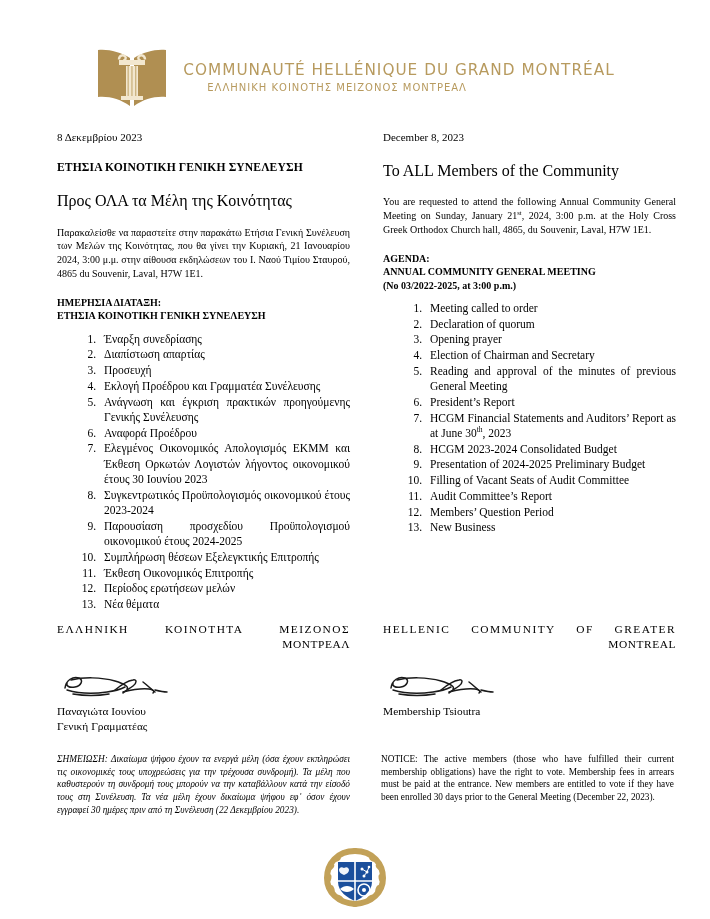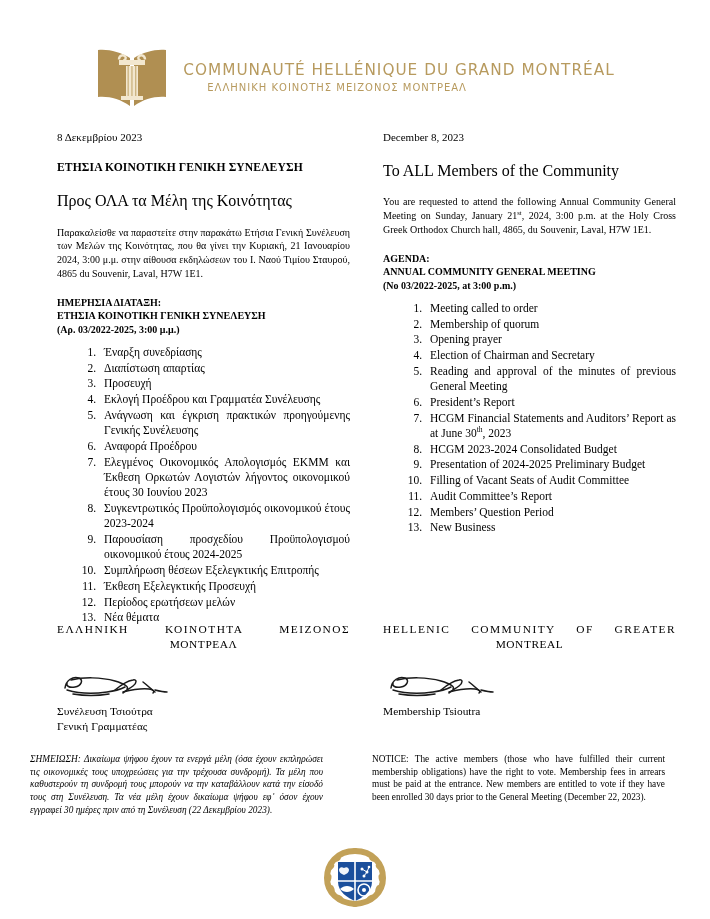--- a/index.html
+++ b/index.html
@@ -131,47 +131,46 @@
     font-size: 11.4px;
     font-weight: normal;
     letter-spacing: 1.45px;
     line-height: 1.3;
     margin: 0;
     text-align: justify;
   }
   .org-name .last-line {
     letter-spacing: 0.55px;
     display: block;
-    text-align: center;
+    text-align: right;
   }
   .org-name .first-line {
     display: block;
     text-align: justify;
     text-align-last: justify;
   }
   .signature {
     height: 34px;
     margin-top: 16px;
     margin-bottom: 2px;
   }
   .sig-name {
     font-size: 11.4px;
     line-height: 1.33;
     margin: 0;
   }
 
   
   .notes-block {
     position: absolute;
-    left: 46px;
+    left: 57px;
     top: 753px;
     width: 619px;
     display: flex;
-    gap: 49px;
-    justify-content: flex-end;
+    gap: 31px;
   }
   .note {
     font-size: 9.3px;
     line-height: 1.36;
     text-align: justify;
     margin: 0;
   }
   .note.gr { font-style: italic; }
 
   
@@ -218,54 +217,53 @@
 
     <div class="col">
       <p class="dateline">8 Δεκεμβρίου 2023</p>
       <h1 class="notice-title">ΕΤΗΣΙΑ ΚΟΙΝΟΤΙΚΗ ΓΕΝΙΚΗ ΣΥΝΕΛΕΥΣΗ</h1>
       <p class="addressee">Προς ΟΛΑ τα Μέλη της Κοινότητας</p>
       <p class="para">Παρακαλείσθε να παραστείτε στην παρακάτω Ετήσια Γενική Συνέλευση των Μελών της Κοινότητας, που θα γίνει την Κυριακή, 21 Ιανουαρίου 2024, 3:00 μ.μ. στην αίθουσα εκδηλώσεων του Ι. Ναού Τιμίου Σταυρού, 4865 du Souvenir, Laval, H7W 1E1.</p>
 
       <div class="agenda-head">
         <div>ΗΜΕΡΗΣΙΑ ΔΙΑΤΑΞΗ:</div>
         <div>ΕΤΗΣΙΑ ΚΟΙΝΟΤΙΚΗ ΓΕΝΙΚΗ ΣΥΝΕΛΕΥΣΗ</div>
-        <div>(Αρ. 03/2022-2025, 3:00 μ.μ.)</div>
       </div>
 
       <ol class="agenda">
         <li>Έναρξη συνεδρίασης</li>
         <li>Διαπίστωση απαρτίας</li>
         <li>Προσευχή</li>
         <li>Εκλογή Προέδρου και Γραμματέα Συνέλευσης</li>
         <li>Ανάγνωση και έγκριση πρακτικών προηγούμενης Γενικής Συνέλευσης</li>
         <li>Αναφορά Προέδρου</li>
         <li>Ελεγμένος Οικονομικός Απολογισμός ΕΚΜΜ και Έκθεση Ορκωτών Λογιστών λήγοντος οικονομικού έτους 30 Ιουνίου 2023</li>
         <li>Συγκεντρωτικός Προϋπολογισμός οικονομικού έτους 2023-2024</li>
         <li>Παρουσίαση προσχεδίου Προϋπολογισμού οικονομικού έτους 2024-2025</li>
         <li>Συμπλήρωση θέσεων Εξελεγκτικής Επιτροπής</li>
-        <li>Έκθεση Εξελεγκτικής Προσευχή</li>
+        <li>Έκθεση Οικονομικός Επιτροπής</li>
         <li>Περίοδος ερωτήσεων μελών</li>
         <li>Νέα θέματα</li>
       </ol>
     </div>
 
     <div class="col">
       <p class="dateline">December 8, 2023</p>
       <p class="addressee">To ALL Members of the Community</p>
       <p class="para"><span>You are requested to attend the following Annual Community General Meeting on Sunday, January 21</span><sup>st</sup><span>, 2024, 3:00 p.m. at the Holy Cross Greek Orthodox Church hall, 4865, du Souvenir, Laval, H7W 1E1.</span></p>
 
       <div class="agenda-head">
         <div>AGENDA:</div>
         <div>ANNUAL COMMUNITY GENERAL MEETING</div>
         <div>(No 03/2022-2025, at 3:00 p.m.)</div>
       </div>
 
       <ol class="agenda">
         <li>Meeting called to order</li>
-        <li>Membership of quorum</li>
+        <li>Declaration of quorum</li>
         <li>Opening prayer</li>
         <li>Election of Chairman and Secretary</li>
         <li>Reading and approval of the minutes of previous General Meeting</li>
         <li>President’s Report</li>
         <li><span>HCGM Financial Statements and Auditors’ Report as at June 30</span><sup>th</sup><span>, 2023</span></li>
         <li>HCGM 2023-2024 Consolidated Budget</li>
         <li>Presentation of 2024-2025 Preliminary Budget</li>
         <li>Filling of Vacant Seats of Audit Committee</li>
         <li>Audit Committee’s Report</li>
         <li>Members’ Question Period</li>
@@ -288,21 +286,21 @@
             <path d="M14 12 C26 9 44 9 58 13 C68 16 72 19 70 21"></path>
             <path d="M10 22 C20 25 36 26 50 24 C58 23 64 21 68 19"></path>
             <path d="M16 26 C28 28 40 28 52 26"></path>
             <path d="M58 22 C64 17 70 13 76 12 C80 11 80 15 76 18 C72 21 68 23 66 25"></path>
             <path d="M66 24 C74 22 84 20 92 21 C96 21.5 98 23 96 25"></path>
             <path d="M86 14 C90 17 94 21 98 24"></path>
             <path d="M98 22 C102 23 106 24 110 24"></path>
           </g>
         </svg>
       </div>
-      <p class="sig-name">Συνέλευση Τσιούτρα</p>
+      <p class="sig-name">Παναγιώτα Ιουνίου</p>
       <p class="sig-name">Γενική Γραμματέας</p>
     </div>
 
     <div class="col">
       <p class="org-name">
         <span class="first-line">HELLENIC COMMUNITY OF GREATER</span>
         <span class="last-line">MONTREAL</span>
       </p>
       <div class="signature">
         <svg viewBox="0 0 120 34" width="120" height="34" aria-hidden="true">

